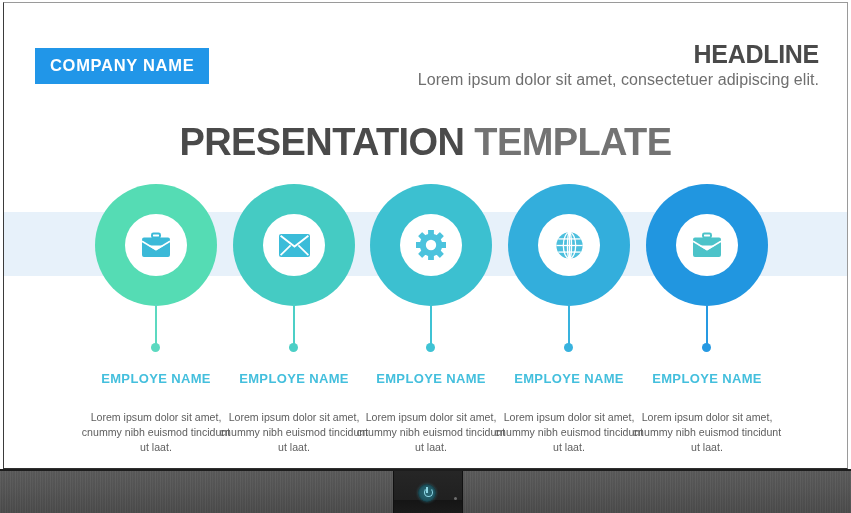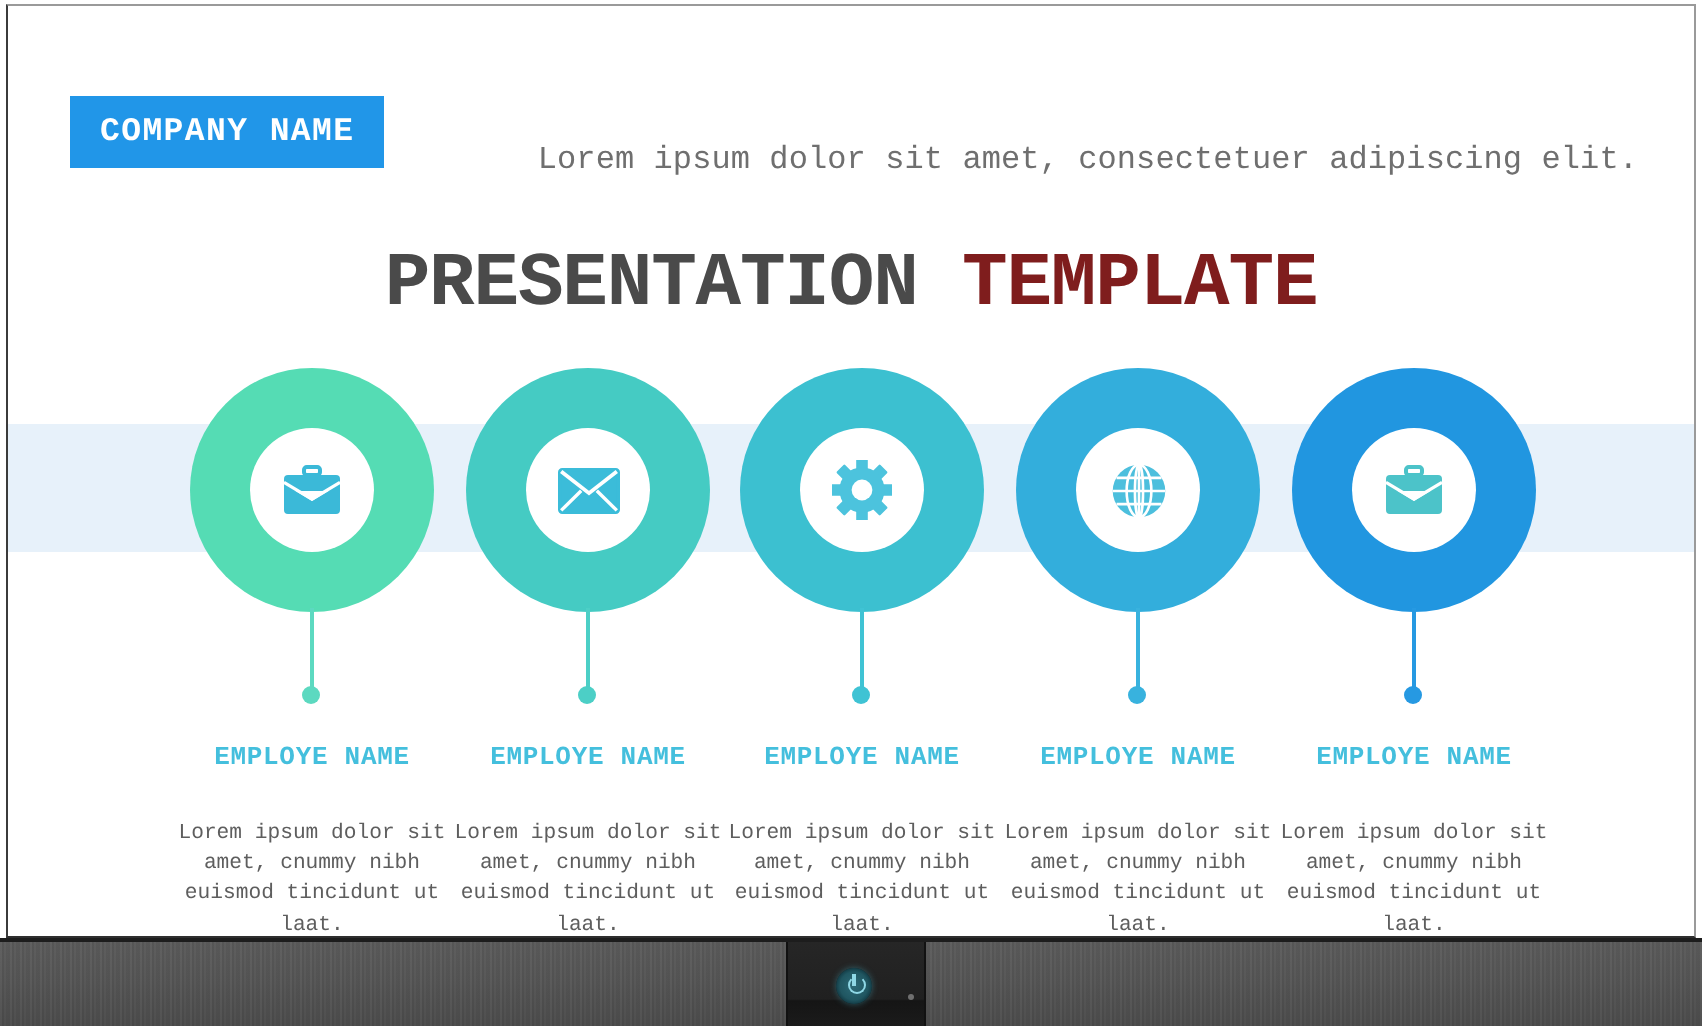--- a/index.html
+++ b/index.html
@@ -15,21 +15,20 @@
     box-sizing:border-box;
   }
   .bezel{
     position:absolute;left:3px;top:2px;width:845px;height:467px;
     box-sizing:border-box;
     border:1px solid #9a9a9a;
     border-left-color:#3b3b3b;
     border-bottom-color:#2f2f2f;
     background:#ffffff;
     overflow:hidden;
-    font-family:Liberation Mono, monospace;
   }
   .screen{
     position:absolute;left:0;top:0;width:100%;height:100%;
     background:#ffffff;overflow:hidden;
   }
 
   
   .stand{
     position:absolute;left:0;top:469px;width:851px;height:44px;
     background:
@@ -81,21 +80,21 @@
   }
   .subheadline{
     position:absolute;right:28px;top:68px;
     font-size:16px;color:#6f6f6f;text-align:left;letter-spacing:0.05px;
   }
   .maintitle{
     position:absolute;left:0;top:118px;width:100%;
     text-align:center;font-size:38px;font-weight:bold;
     letter-spacing:-0.6px;color:#4a4a4a;
   }
-  .maintitle .accent{color:#7f1d1d;}
+  .maintitle .accent{color:#737373;}
 
   .band{
     position:absolute;left:0;top:209px;width:100%;height:64px;
     background:#e7f1fa;
   }
 
   
   .nodes{position:absolute;left:0;top:0;width:100%;height:100%;}
   .node{position:absolute;top:181px;width:122px;height:122px;}
   .ring{
@@ -129,20 +128,21 @@
 
 <div class="monitor">
 
   <div class="bezel">
     <div class="screen">
 
       <div class="band"></div>
 
       <div class="company-badge">COMPANY NAME</div>
 
+      <div class="headline">HEADLINE</div>
 
       <div class="subheadline">Lorem ipsum dolor sit amet, consectetuer adipiscing elit.</div>
 
       <div class="maintitle">
         <span>PRESENTATION</span><span> </span><span class="accent">TEMPLATE</span>
       </div>
 
       <div class="nodes" id="nodes">
           <div class="node" style="left: 91px;">
             <div class="ring" style="background: rgb(85, 220, 180);">

